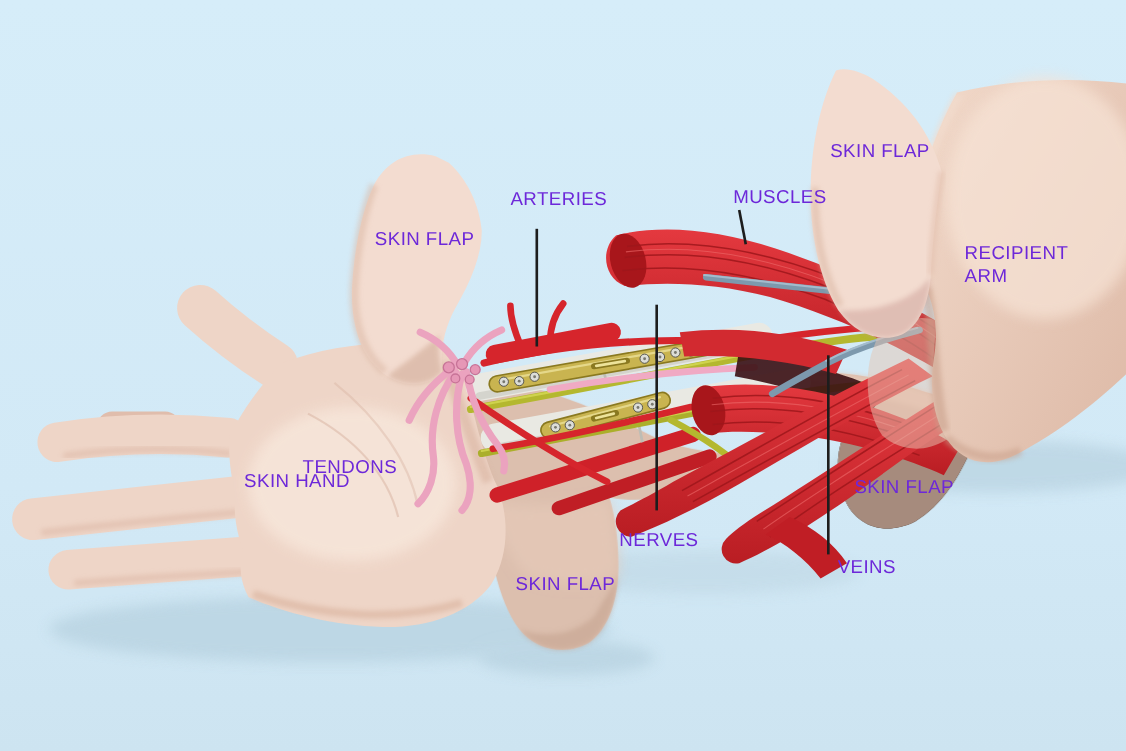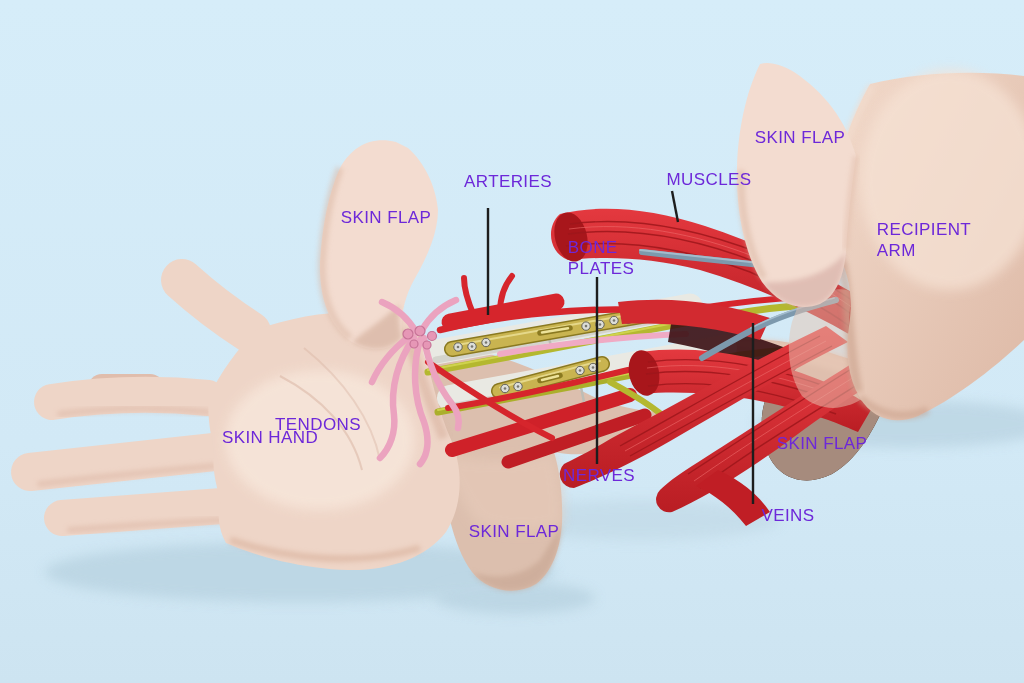--- a/index.html
+++ b/index.html
@@ -16,21 +16,21 @@
   }
   
   #lbl-skin-flap-tl{left:386px;top:218px;}
   #lbl-arteries{left:508px;top:182px;}
   #lbl-muscles{left:677px;top:180px;margin-left:32px;}
   #lbl-bone-plates{left:601px;top:259px;}
   #lbl-skin-flap-tr{left:800px;top:138px;}
   #lbl-recipient-arm{left:924px;top:241px;}
   #lbl-tendons{left:318px;top:393px;margin-top:32px;}
   #lbl-donor-hand{left:270px;top:438px;}
-  #lbl-nerves{left:599px;top:476px;}
+  #lbl-nerves{left:599px;top:492px;}
   #lbl-skin-flap-bottom{left:514px;top:532px;}
   #lbl-veins{left:788px;top:516px;}
   #lbl-skin-flap-right{left:822px;top:444px;}
 </style>
 </head>
 <body>
 
 <div id="stage">
 <svg id="art" width="1024" height="683" viewBox="0 0 1024 683" xmlns="http://www.w3.org/2000/svg">
   <defs>
@@ -251,22 +251,20 @@
     <path d="M 488,208 L 488,315"></path>
     <path d="M 672,191 L 678,222"></path>
     <path d="M 597,277 L 597,464"></path>
     <path d="M 753,323 L 753,504"></path>
   </g>
 </svg>
 
 <div class="lbl" id="lbl-skin-flap-tl">SKIN FLAP</div>
 <div class="lbl" id="lbl-arteries">ARTERIES</div>
 <div class="lbl" id="lbl-muscles">MUSCLES</div>
-<div class="lbl" id="lbl-bone-plates">BONE
-PLATES</div>
 <div class="lbl" id="lbl-skin-flap-tr">SKIN FLAP</div>
 <div class="lbl" id="lbl-recipient-arm">RECIPIENT
 ARM</div>
 <div class="lbl" id="lbl-tendons">TENDONS</div>
 <div class="lbl" id="lbl-donor-hand">SKIN HAND</div>
 <div class="lbl" id="lbl-nerves">NERVES</div>
 <div class="lbl" id="lbl-skin-flap-bottom">SKIN FLAP</div>
 <div class="lbl" id="lbl-veins">VEINS</div>
 <div class="lbl" id="lbl-skin-flap-right">SKIN FLAP</div>
 </div>

